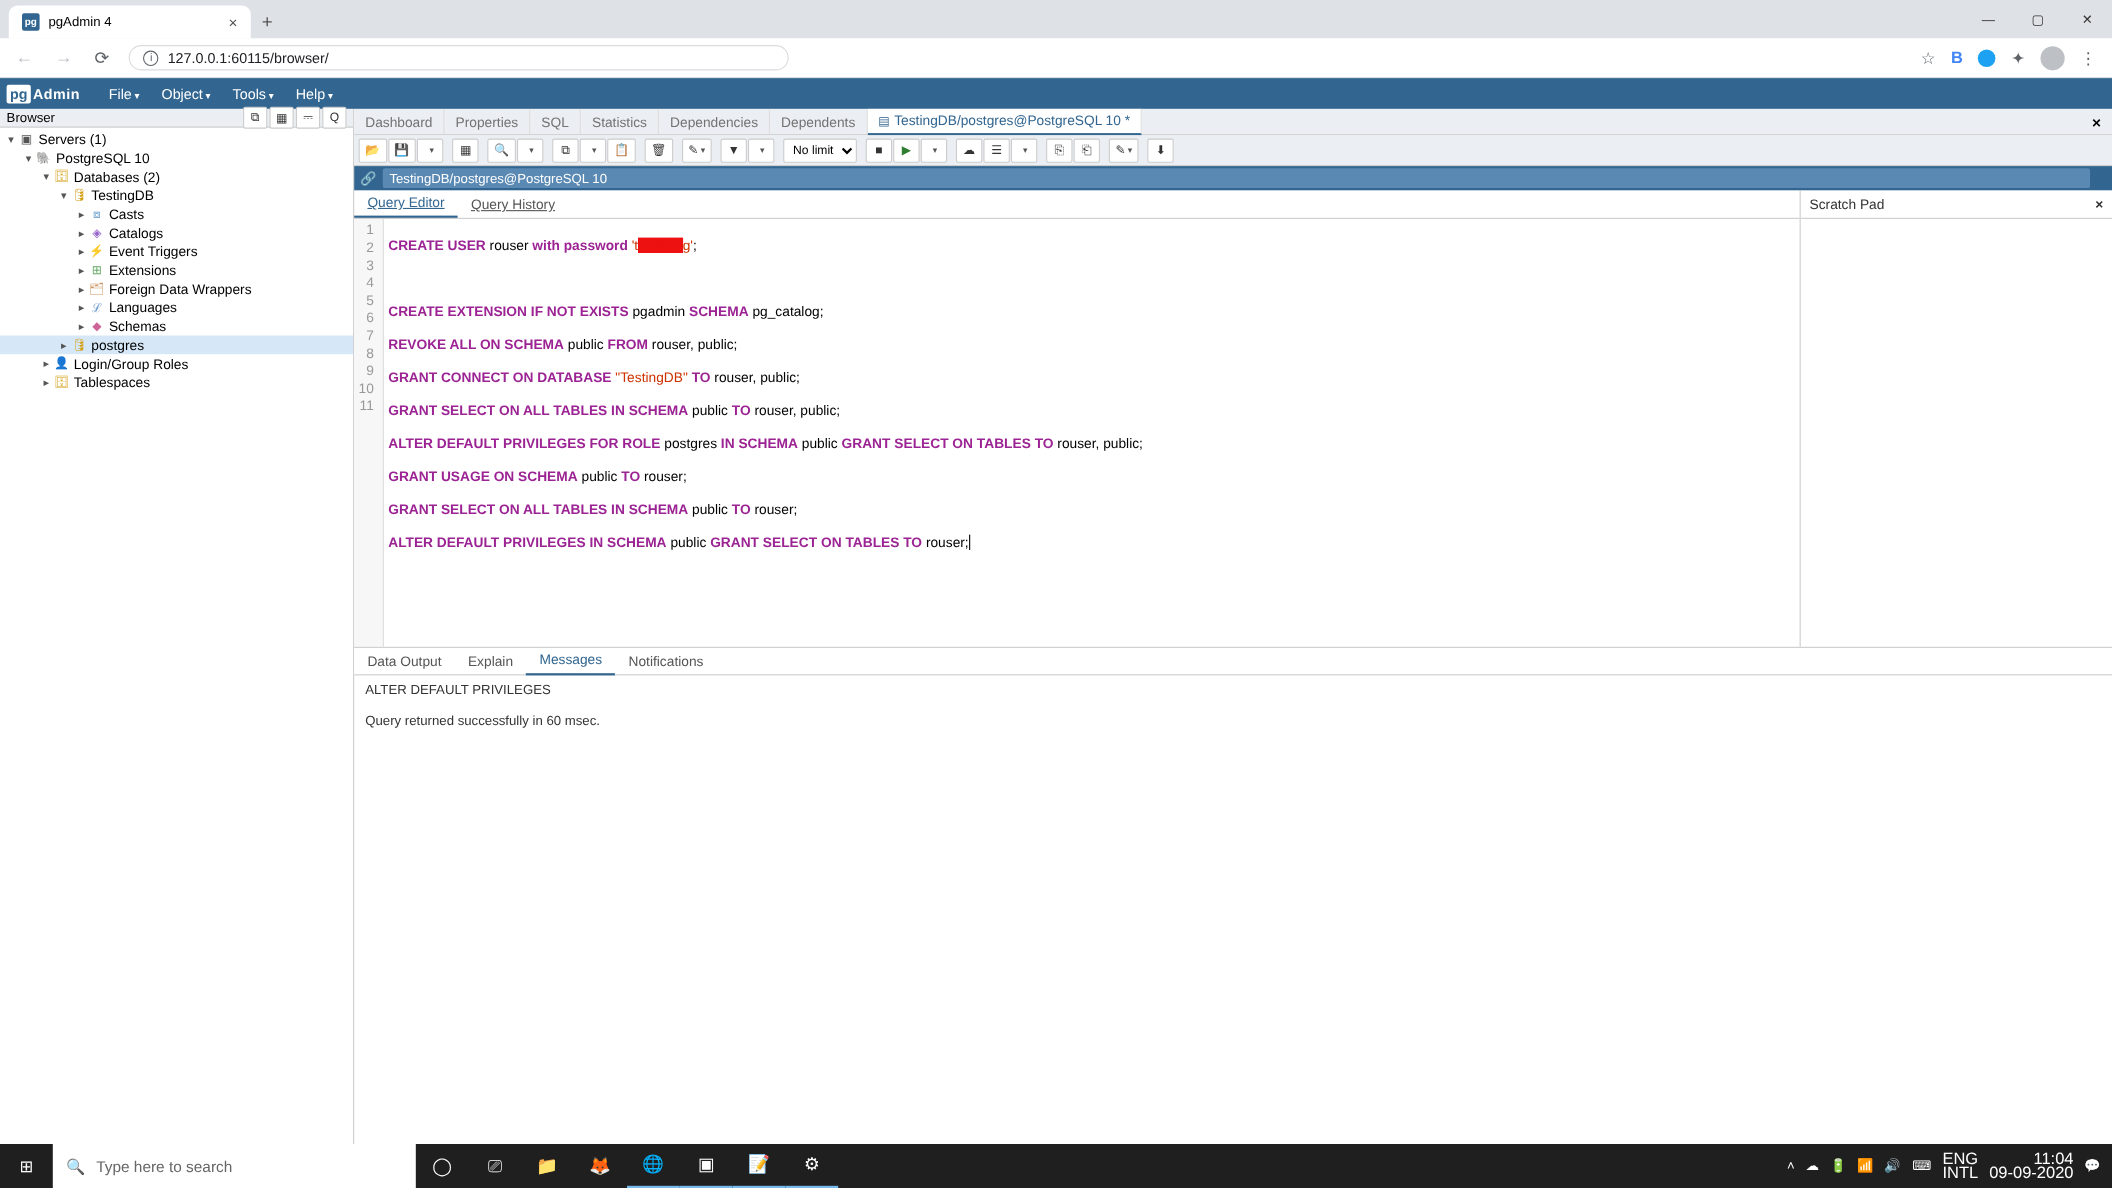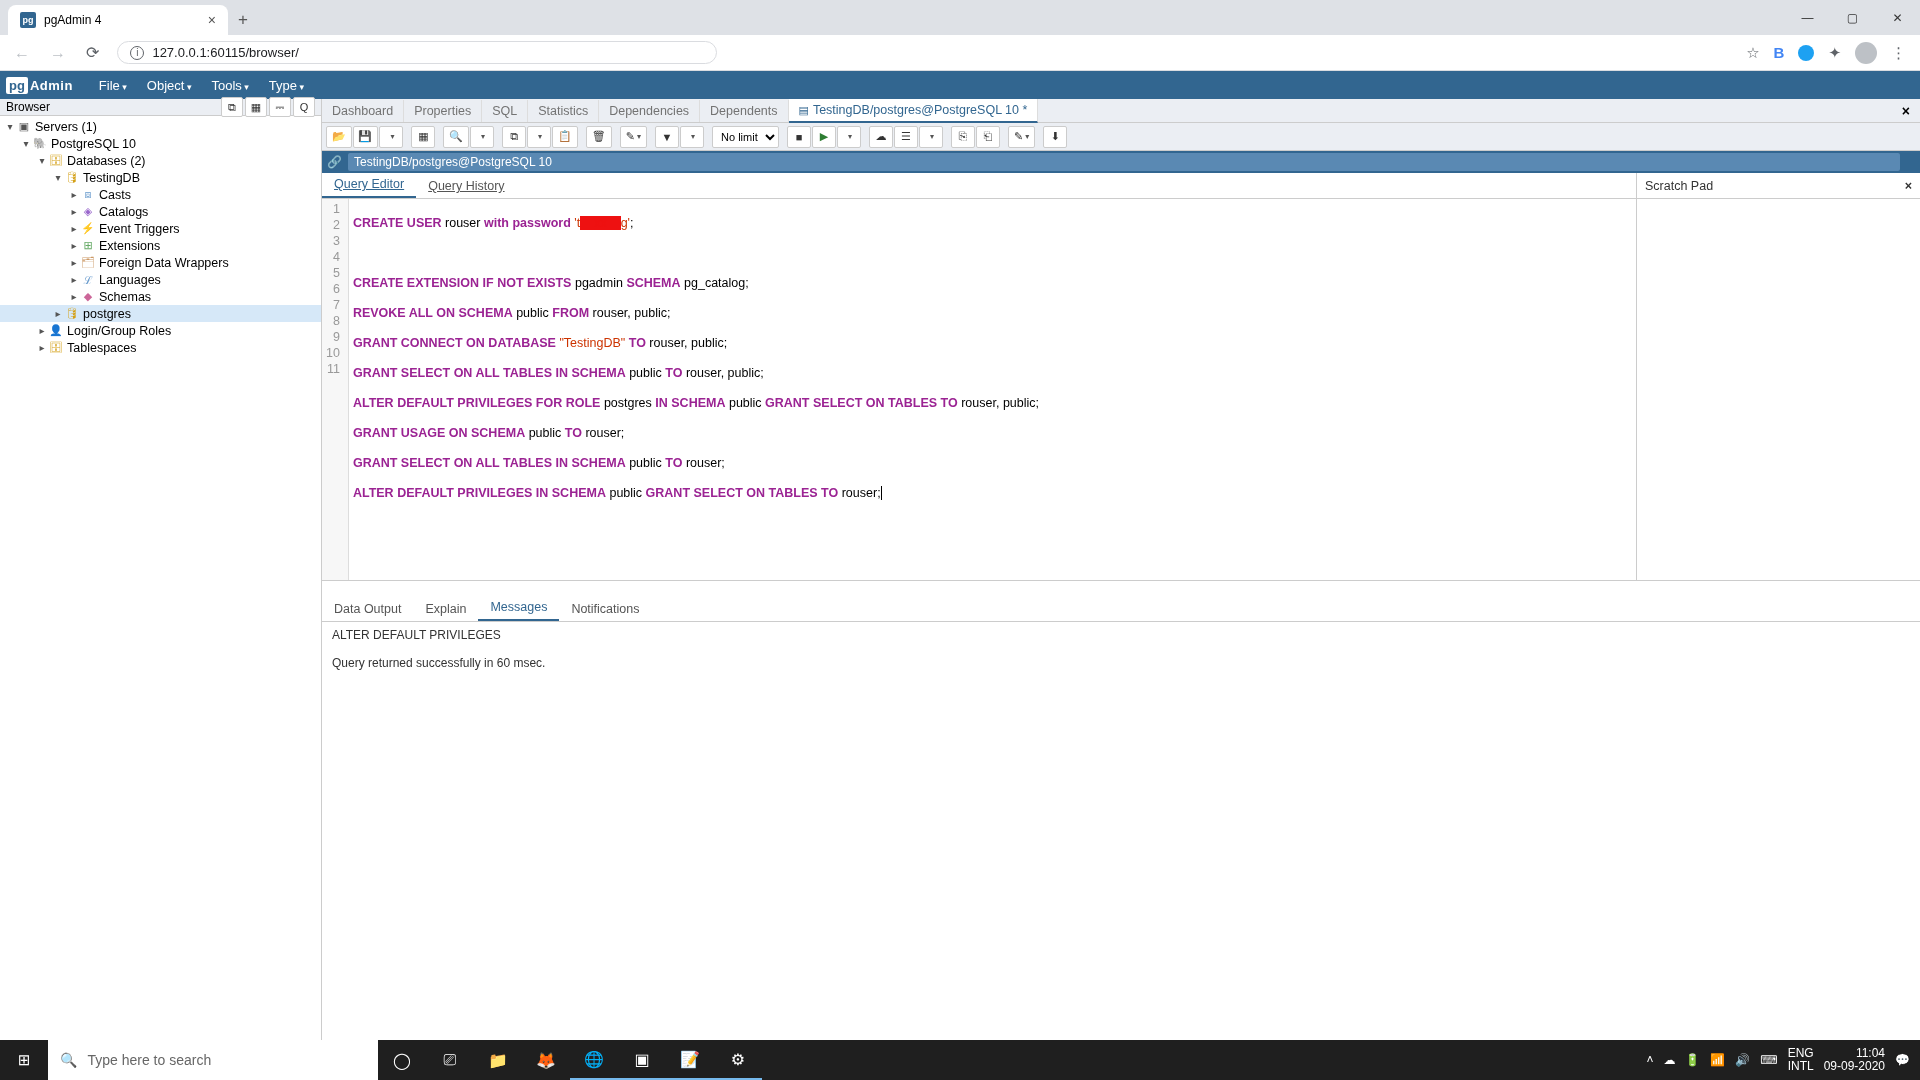--- a/index.html
+++ b/index.html
@@ -88,34 +88,34 @@
 .str { color:#cc3300; }
 .redact { background:#e11; color:#e11; padding:0 14px; }
 .cursor { border-right:1px solid #000; animation:blink 1s step-end infinite; }
 @keyframes blink { 50% { border-color:transparent; } }
 
 .scratch-pad { width:284px; border-left:1px solid #ccc; }
 .scratch-hd { height:26px; border-bottom:1px solid #ccc; display:flex; align-items:center; padding:0 8px; font-size:12.5px; color:#333;}
 .scratch-hd .x { margin-left:auto; font-weight:bold; }
 
 
-.out-tabs { height:42px; border-top:1px solid #ccc; border-bottom:1px solid #ccc; display:flex; align-items:flex-end; font-size:12.5px; background:#fff;}
+.out-tabs { height:26px; border-top:1px solid #ccc; border-bottom:1px solid #ccc; display:flex; align-items:center; font-size:12.5px; background:#fff;}
 .out-tabs .ot { padding:5px 12px; color:#555; cursor:pointer; }
 .out-tabs .ot.active { color:#326690; border-bottom:2px solid #326690; }
 .out-body { flex:1; padding:6px 10px; font-family:Consolas,monospace; font-size:12px; color:#333; }
 
 
 .taskbar { position:fixed; bottom:0; left:0; right:0; height:40px; background:#1f1f1f; display:flex; align-items:center; color:#fff; }
 .taskbar .start { width:48px; height:40px; display:flex; align-items:center; justify-content:center; font-size:15px; }
 .taskbar .search { background:#fff; color:#666; height:40px; flex:0 0 330px; display:flex; align-items:center; padding:0 12px; gap:10px; font-size:14px; }
 .taskbar .tb-icons { display:flex; height:40px; }
 .taskbar .tb-icons div { width:48px; display:flex; align-items:center; justify-content:center; font-size:16px; }
 .taskbar .tb-icons .active-app { border-bottom:2px solid #76b9ed; }
 .taskbar .tray { margin-left:auto; display:flex; align-items:center; gap:10px; padding:0 10px; font-size:12px; }
-.taskbar .tray .clock { text-align:right; line-height:13px; font-size:12px; }
+.taskbar .tray .clock { text-align:right; line-height:13px; font-size:15px; }
 </style>
 </head>
 <body>
 
 <div class="browser-tabs">
   <div class="tab">
     <span class="favicon">pg</span>
     <span>pgAdmin 4</span>
     <span class="close">×</span>
   </div>
@@ -147,21 +147,21 @@
 
 <div class="pg-nav">
   <div class="pg-logo">
     <span class="sq">pg</span>
       <span class="txt">Admin</span>
   </div>
   <div class="pg-menu">
     <div class="caret">File</div>
     <div class="caret">Object</div>
     <div class="caret">Tools</div>
-    <div class="caret">Type</div>
+    <div class="caret">Help</div>
   </div>
 </div>
 
 <div class="panel-row">
 
   <div class="left-panel">
     <div class="panel-hd">
       <span>Browser</span>
       <span class="spacer"></span>
       <span class="ico-btn">⧉</span>

